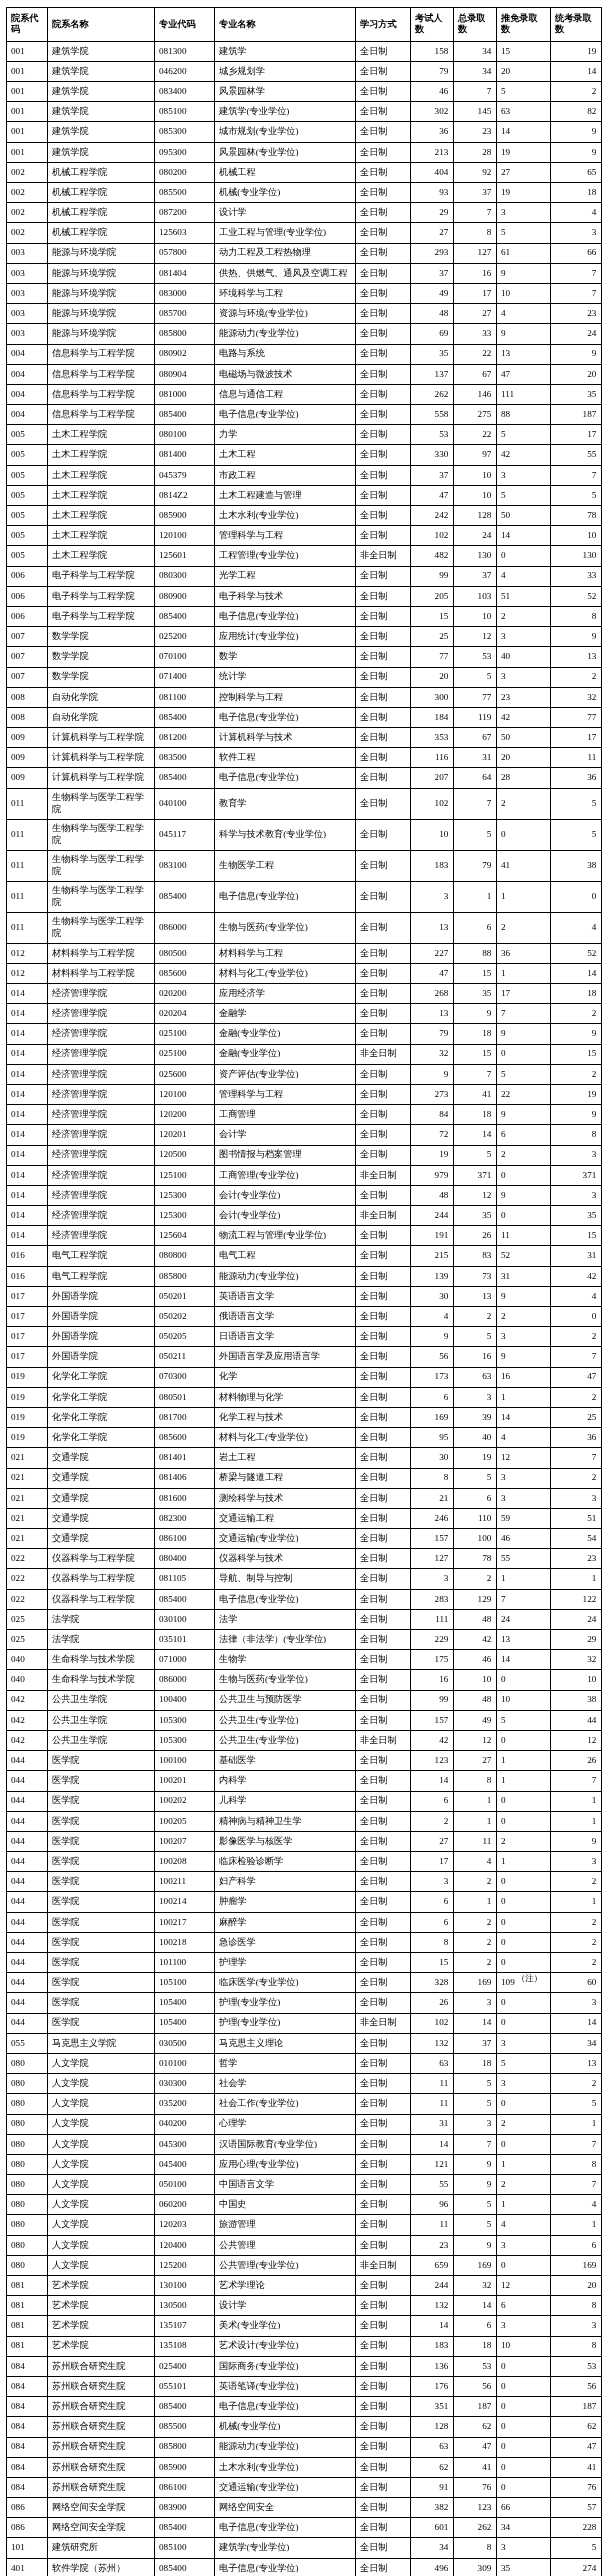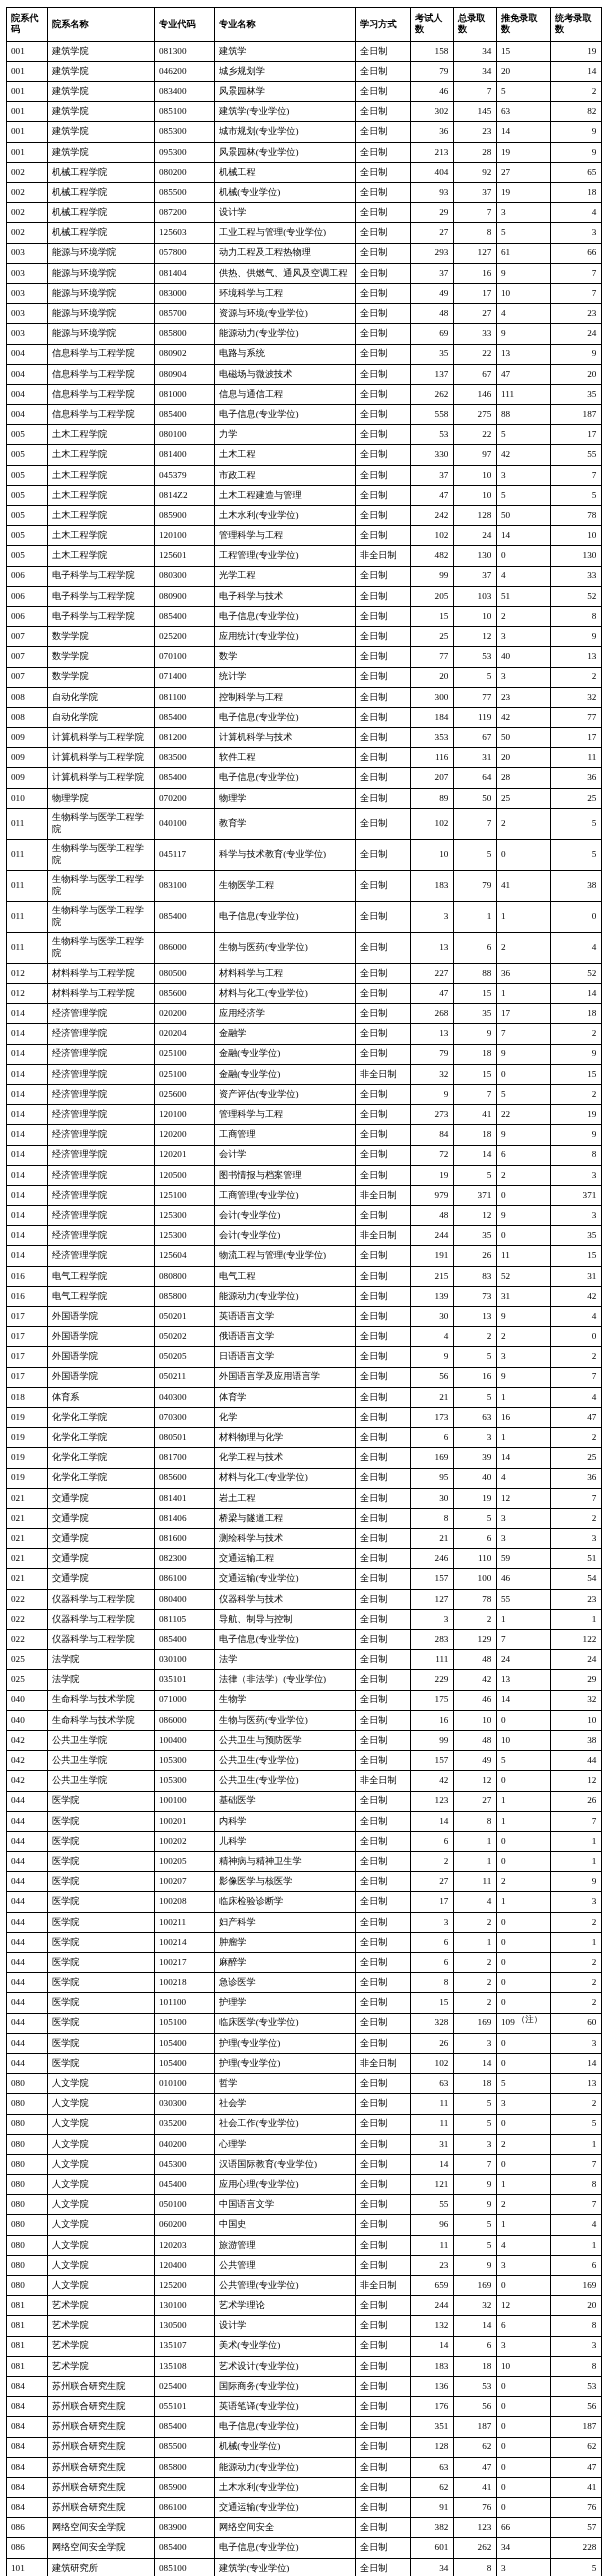--- a/index.html
+++ b/index.html
@@ -486,31 +486,20 @@
           <td class="align-left">计算机科学与工程学院</td>
           <td class="align-left">085400</td>
           <td class="align-left">电子信息(专业学位)</td>
           <td class="align-left">全日制</td>
           <td class="align-right">207</td>
           <td class="align-right">64</td>
           <td class="align-left">28</td>
           <td class="align-right">36</td>
         </tr>
         <tr>
-          <td class="align-left">010</td>
-          <td class="align-left">物理学院</td>
-          <td class="align-left">070200</td>
-          <td class="align-left">物理学</td>
-          <td class="align-left">全日制</td>
-          <td class="align-right">89</td>
-          <td class="align-right">50</td>
-          <td class="align-left">25</td>
-          <td class="align-right">25</td>
-        </tr>
-        <tr>
           <td class="align-left">011</td>
           <td class="align-left">生物科学与医学工程学院</td>
           <td class="align-left">040100</td>
           <td class="align-left">教育学</td>
           <td class="align-left">全日制</td>
           <td class="align-right">102</td>
           <td class="align-right">7</td>
           <td class="align-left">2</td>
           <td class="align-right">5</td>
         </tr>
@@ -783,31 +772,20 @@
           <td class="align-left">外国语学院</td>
           <td class="align-left">050211</td>
           <td class="align-left">外国语言学及应用语言学</td>
           <td class="align-left">全日制</td>
           <td class="align-right">56</td>
           <td class="align-right">16</td>
           <td class="align-left">9</td>
           <td class="align-right">7</td>
         </tr>
         <tr>
-          <td class="align-left">018</td>
-          <td class="align-left">体育系</td>
-          <td class="align-left">040300</td>
-          <td class="align-left">体育学</td>
-          <td class="align-left">全日制</td>
-          <td class="align-right">21</td>
-          <td class="align-right">5</td>
-          <td class="align-left">1</td>
-          <td class="align-right">4</td>
-        </tr>
-        <tr>
           <td class="align-left">019</td>
           <td class="align-left">化学化工学院</td>
           <td class="align-left">070300</td>
           <td class="align-left">化学</td>
           <td class="align-left">全日制</td>
           <td class="align-right">173</td>
           <td class="align-right">63</td>
           <td class="align-left">16</td>
           <td class="align-right">47</td>
         </tr>
@@ -1157,20 +1135,31 @@
           <td class="align-left">医学院</td>
           <td class="align-left">105400</td>
           <td class="align-left">护理(专业学位)</td>
           <td class="align-left">非全日制</td>
           <td class="align-right">102</td>
           <td class="align-right">14</td>
           <td class="align-left">0</td>
           <td class="align-right">14</td>
         </tr>
         <tr>
+          <td class="align-left">055</td>
+          <td class="align-left">马克思主义学院</td>
+          <td class="align-left">030500</td>
+          <td class="align-left">马克思主义理论</td>
+          <td class="align-left">全日制</td>
+          <td class="align-right">132</td>
+          <td class="align-right">37</td>
+          <td class="align-left">3</td>
+          <td class="align-right">34</td>
+        </tr>
+        <tr>
           <td class="align-left">080</td>
           <td class="align-left">人文学院</td>
           <td class="align-left">010100</td>
           <td class="align-left">哲学</td>
           <td class="align-left">全日制</td>
           <td class="align-right">63</td>
           <td class="align-right">18</td>
           <td class="align-left">5</td>
           <td class="align-right">13</td>
         </tr>

